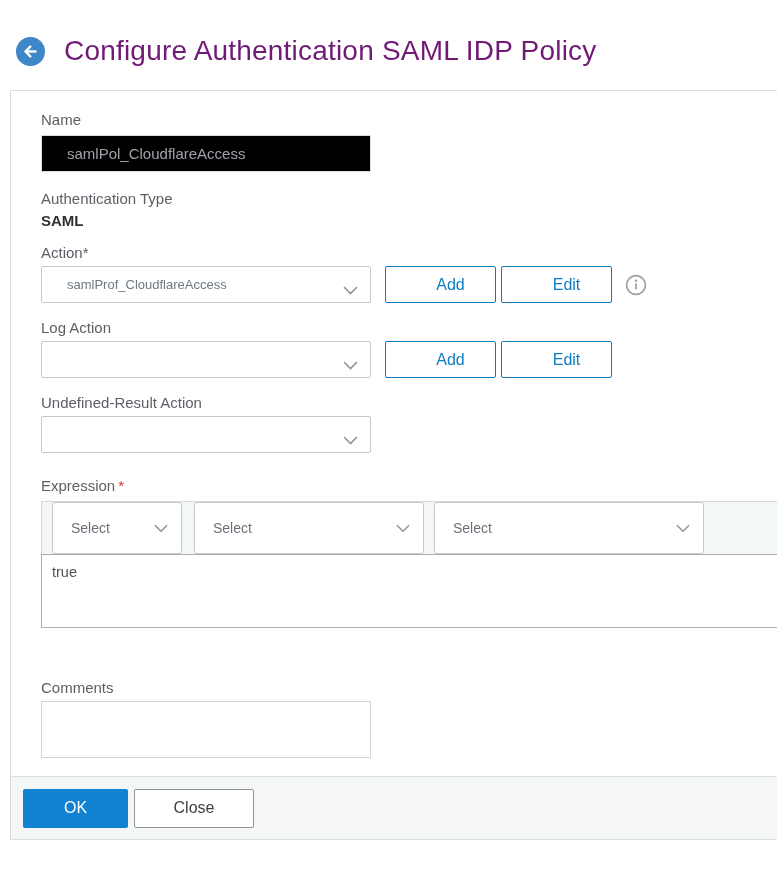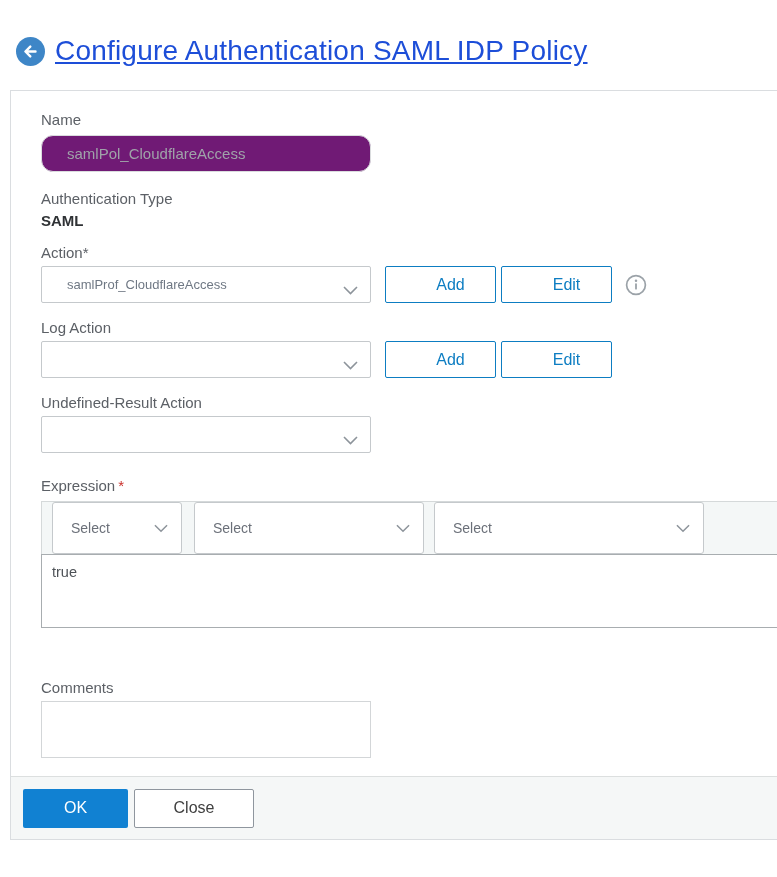--- a/index.html
+++ b/index.html
@@ -17,41 +17,41 @@
   .hdr {
     position:absolute; top:0; left:0; width:777px; height:90px;
     display:flex; align-items:center;
     padding:12px 0 0 16px;
   }
   .back-btn {
     width:29px; height:29px; border:none; background:transparent;
     padding:0; cursor:pointer; flex:0 0 auto; display:block;
   }
   .page-title {
-    font-size:28px; font-weight:400; color:#1d4ed8;
-    margin-left:10px; letter-spacing:0.2px; white-space:nowrap;text-decoration:underline;
+    font-size:28px; font-weight:400; color:#701a75;
+    margin-left:19px; letter-spacing:0.2px; white-space:nowrap;
   }
   
   .panel {
     position:absolute; left:10px; top:90px;
     width:852px; height:750px;
     border:1px solid #dadde0; background:#fff;
   }
   .panel-body { padding:20px 0 0 30px; }
   .field-label {
     display:block; font-size:15px; color:#5c6066; line-height:18px;
     margin-bottom:6px;
   }
   .req { color:#c9302c; margin-left:3px; }
   .static-value { font-size:15px; font-weight:bold; color:#2f3235; line-height:18px; }
   
   .text-input {
     width:330px; height:37px;
-    border:1px solid #dadcde; border-radius:12px;
-    background:#701a75; color:#9fa3a9;
+    border:1px solid #dadcde; border-radius:0;
+    background:#000000; color:#9fa3a9;
     font-family:inherit; font-size:15px; padding:0 10px 0 25px;
   }
   .select {
     position:relative; width:330px; height:37px;
     border:1px solid #c5c9cc; border-radius:2px; background:#fff;
     display:flex; align-items:center; padding-left:25px; cursor:pointer;
   }
   .select .sel-value { font-size:13px; color:#6f7884; }
   .select .chev { position:absolute; right:12px; top:14px; }
   .row { display:flex; align-items:center; }

